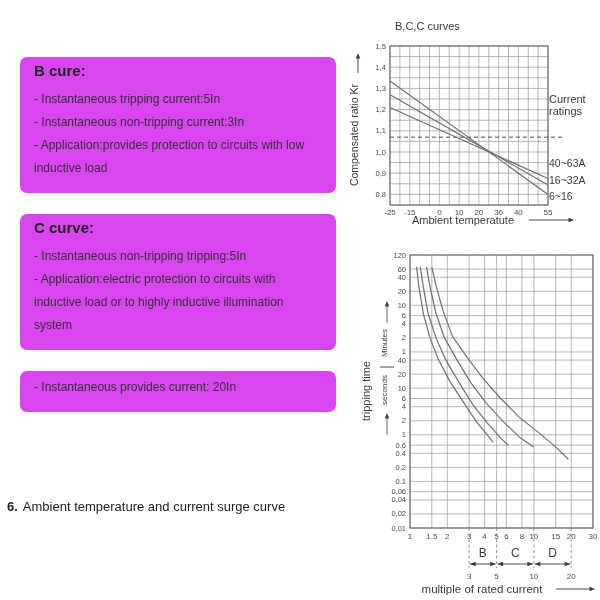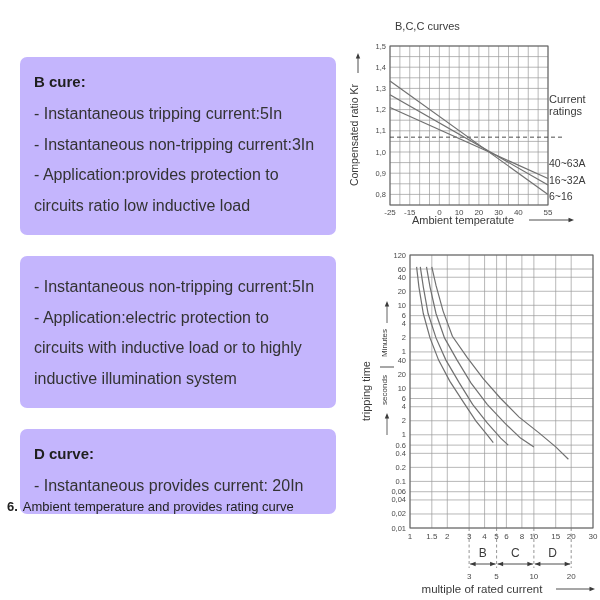--- a/index.html
+++ b/index.html
@@ -1,51 +1,51 @@
 <!DOCTYPE html>
 <html><head>
 <meta charset="utf-8">
 <style>
   html,body{margin:0;padding:0;width:600px;height:600px;overflow:hidden;background:#fff;
     font-family:"Liberation Sans",sans-serif;}
   #page{position:relative;width:600px;height:600px;background:#fff;}
   .panel{position:absolute;left:20px;top:57px;width:316px;}
-  .box{background:#c4b5fd;border-radius:7px;padding:16px 14px 13px 14px;margin-bottom:21px;}
+  .box{background:#d946ef;border-radius:7px;padding:5px 14px 13px 14px;margin-bottom:21px;}
   .box h3{margin:0 0 9px 0;font-size:15px;color:#1f1f1f;font-weight:bold;}
-  .box p{margin:0;font-size:16px;line-height:1.92;color:#333;}
+  .box p{margin:0;font-size:12px;line-height:1.92;color:#333;}
   .caption{position:absolute;left:7px;top:486px;font-size:13px;color:#222;}
   .caption .num{font-weight:bold;margin-right:5px;}
   .chartwrap{position:absolute;}
   #chart1wrap{left:345px;top:15px;width:255px;height:228px;}
   #chart2wrap{left:350px;top:243px;width:250px;height:357px;}
   svg{display:block;}
 </style>
 </head>
 <body>
 
 <div id="page">
 
   <section class="panel">
     <article class="box">
       <h3>B cure:</h3>
       <p>- Instantaneous tripping current:5In</p>
       <p>- Instantaneous non-tripping current:3In</p>
-      <p>- Application:provides protection to circuits ratio low inductive load</p>
+      <p>- Application:provides protection to circuits with low inductive load</p>
     </article>
     <article class="box">
-      <p>- Instantaneous non-tripping current:5In</p>
+      <h3>C curve:</h3>
+      <p>- Instantaneous non-tripping tripping:5In</p>
       <p>- Application:electric protection to circuits with inductive load or to highly inductive illumination system</p>
     </article>
     <article class="box">
-      <h3>D curve:</h3>
       <p>- Instantaneous provides current: 20In</p>
     </article>
   </section>
 
-  <p class="caption"><span class="num">6.</span><span>Ambient temperature and provides rating curve</span></p>
+  <p class="caption"><span class="num">6.</span><span>Ambient temperature and current surge curve</span></p>
 
   <div class="chartwrap" id="chart1wrap">
     <svg id="svg1" width="255" height="228" viewBox="0 0 255 228">
         <line x1="45" y1="31" x2="45" y2="190" stroke="#9a9a9a" stroke-width="0.7"></line>
         <line x1="54.875" y1="31" x2="54.875" y2="190" stroke="#9a9a9a" stroke-width="0.7"></line>
         <line x1="64.75" y1="31" x2="64.75" y2="190" stroke="#9a9a9a" stroke-width="0.7"></line>
         <line x1="74.625" y1="31" x2="74.625" y2="190" stroke="#9a9a9a" stroke-width="0.7"></line>
         <line x1="84.5" y1="31" x2="84.5" y2="190" stroke="#9a9a9a" stroke-width="0.7"></line>
         <line x1="94.375" y1="31" x2="94.375" y2="190" stroke="#9a9a9a" stroke-width="0.7"></line>
         <line x1="104.25" y1="31" x2="104.25" y2="190" stroke="#9a9a9a" stroke-width="0.7"></line>

